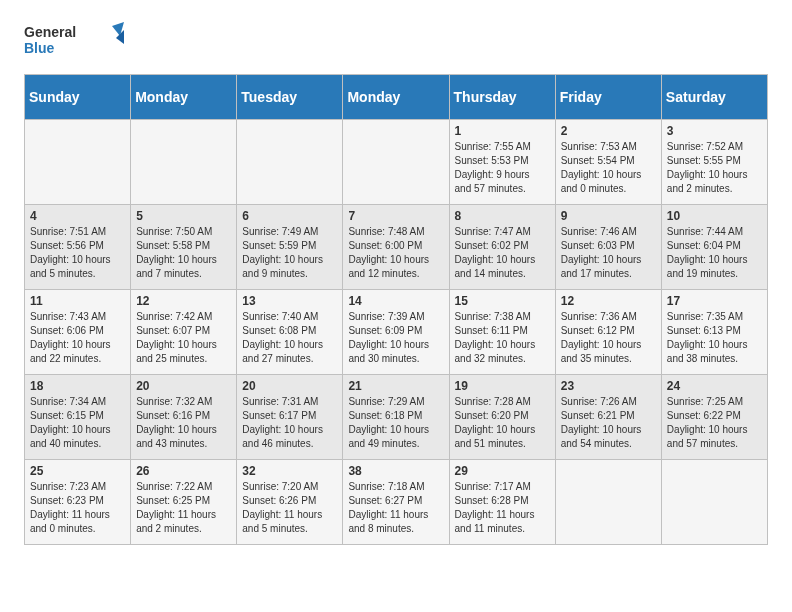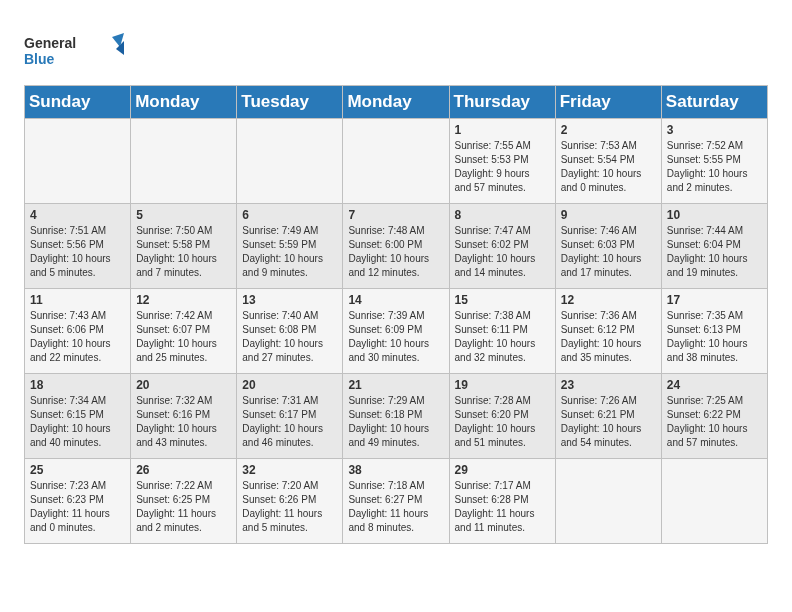--- a/index.html
+++ b/index.html
@@ -8,21 +8,20 @@
       background: #fff;
       width: 792px;
       min-height: 612px;
       padding: 20px 24px 16px 24px;
     }
     .header-area {
       display: flex;
       justify-content: space-between;
       align-items: flex-start;
       margin-bottom: 10px;
-      margin-top: 11px;
     }
     .logo {
       display: flex;
       align-items: center;
       gap: 4px;
     }
     .title-area {
       text-align: right;
     }
     .main-title {
@@ -37,22 +36,22 @@
     }
     .calendar {
       width: 100%;
       border-collapse: collapse;
       font-size: 11px;
     }
     .calendar thead tr th {
       background-color: #2979b8;
       color: #fff;
       font-weight: bold;
-      font-size: 17px;
-      padding: 6px 4px;
+      font-size: 14px;
+      padding: 14px 4px;
       text-align: left;
       border: 1px solid #c0c0c0;
     }
     .calendar tbody tr td {
       border: 1px solid #c0c0c0;
       vertical-align: top;
       padding: 4px 5px;
       min-height: 80px;
       height: 85px;
       color: #333;

